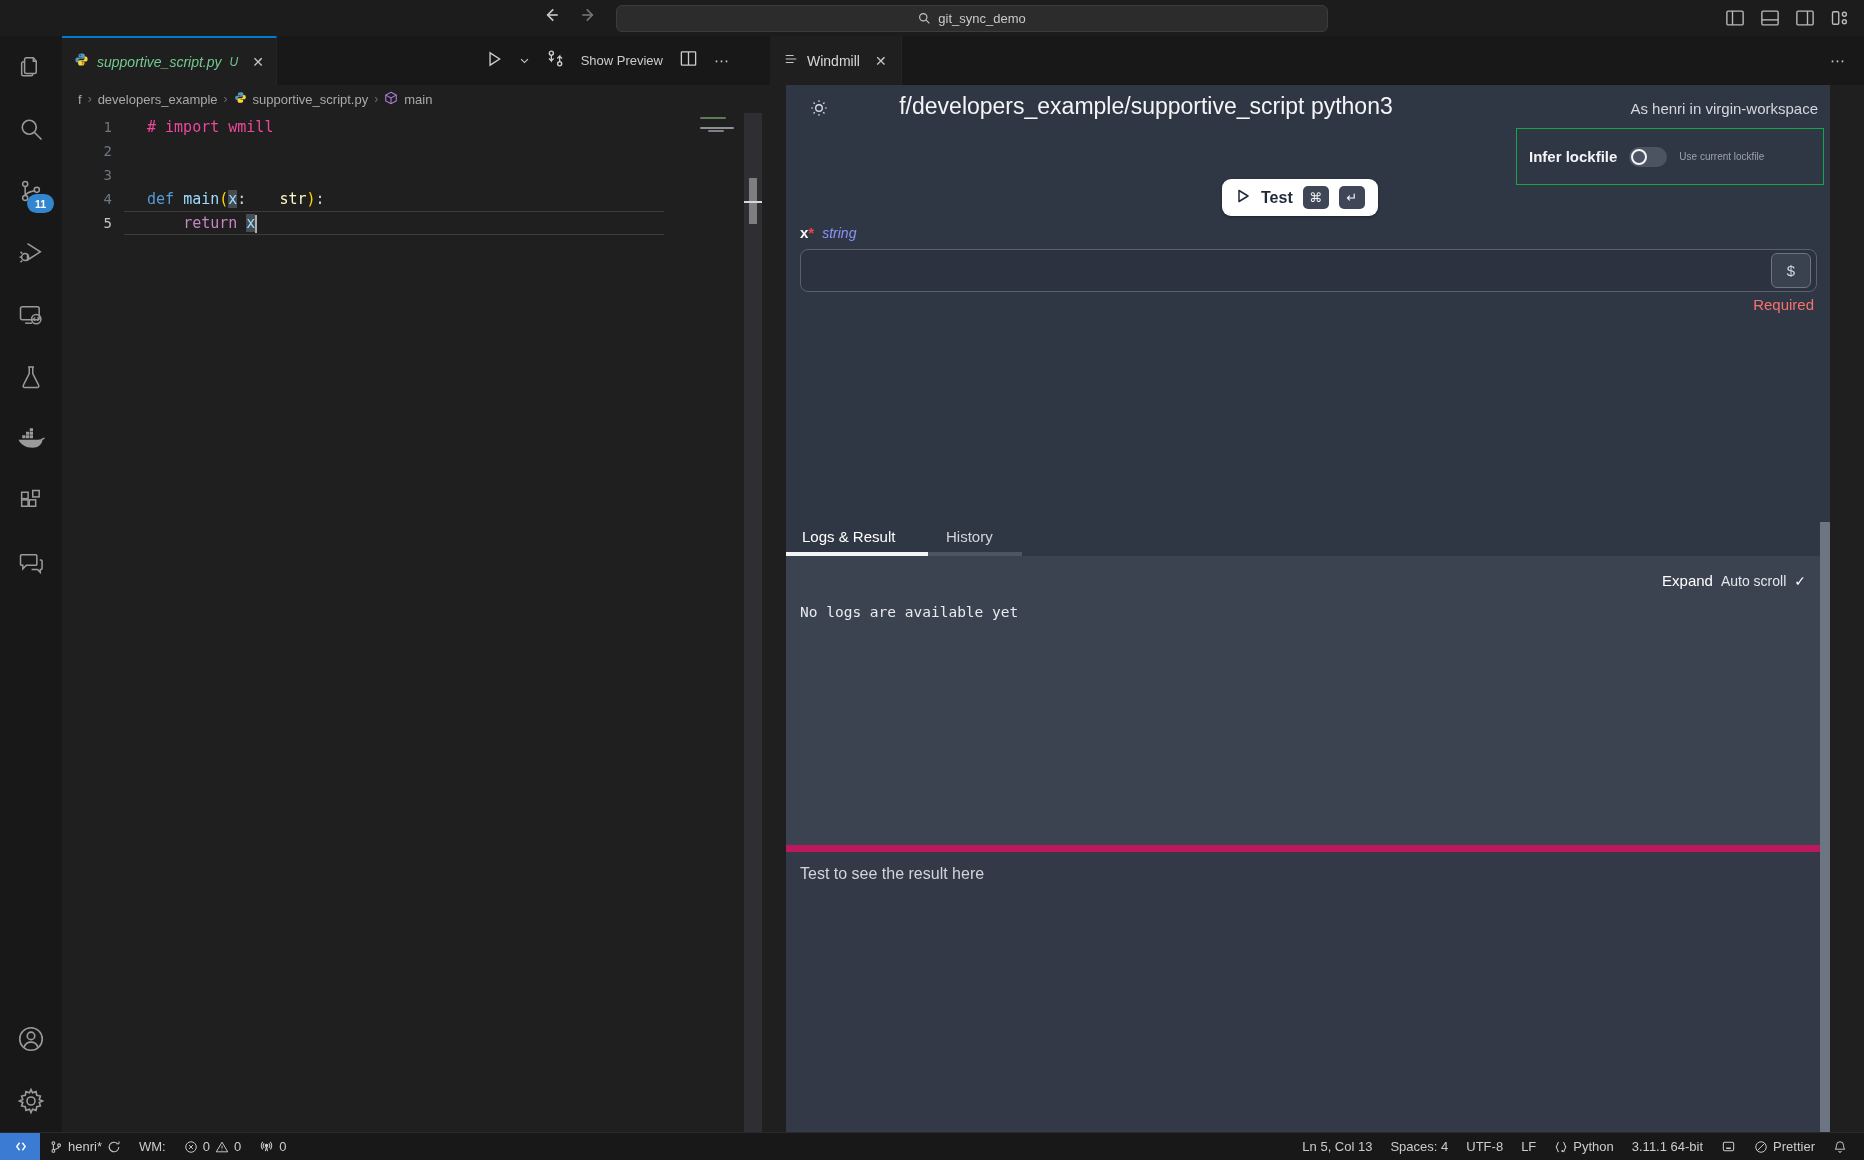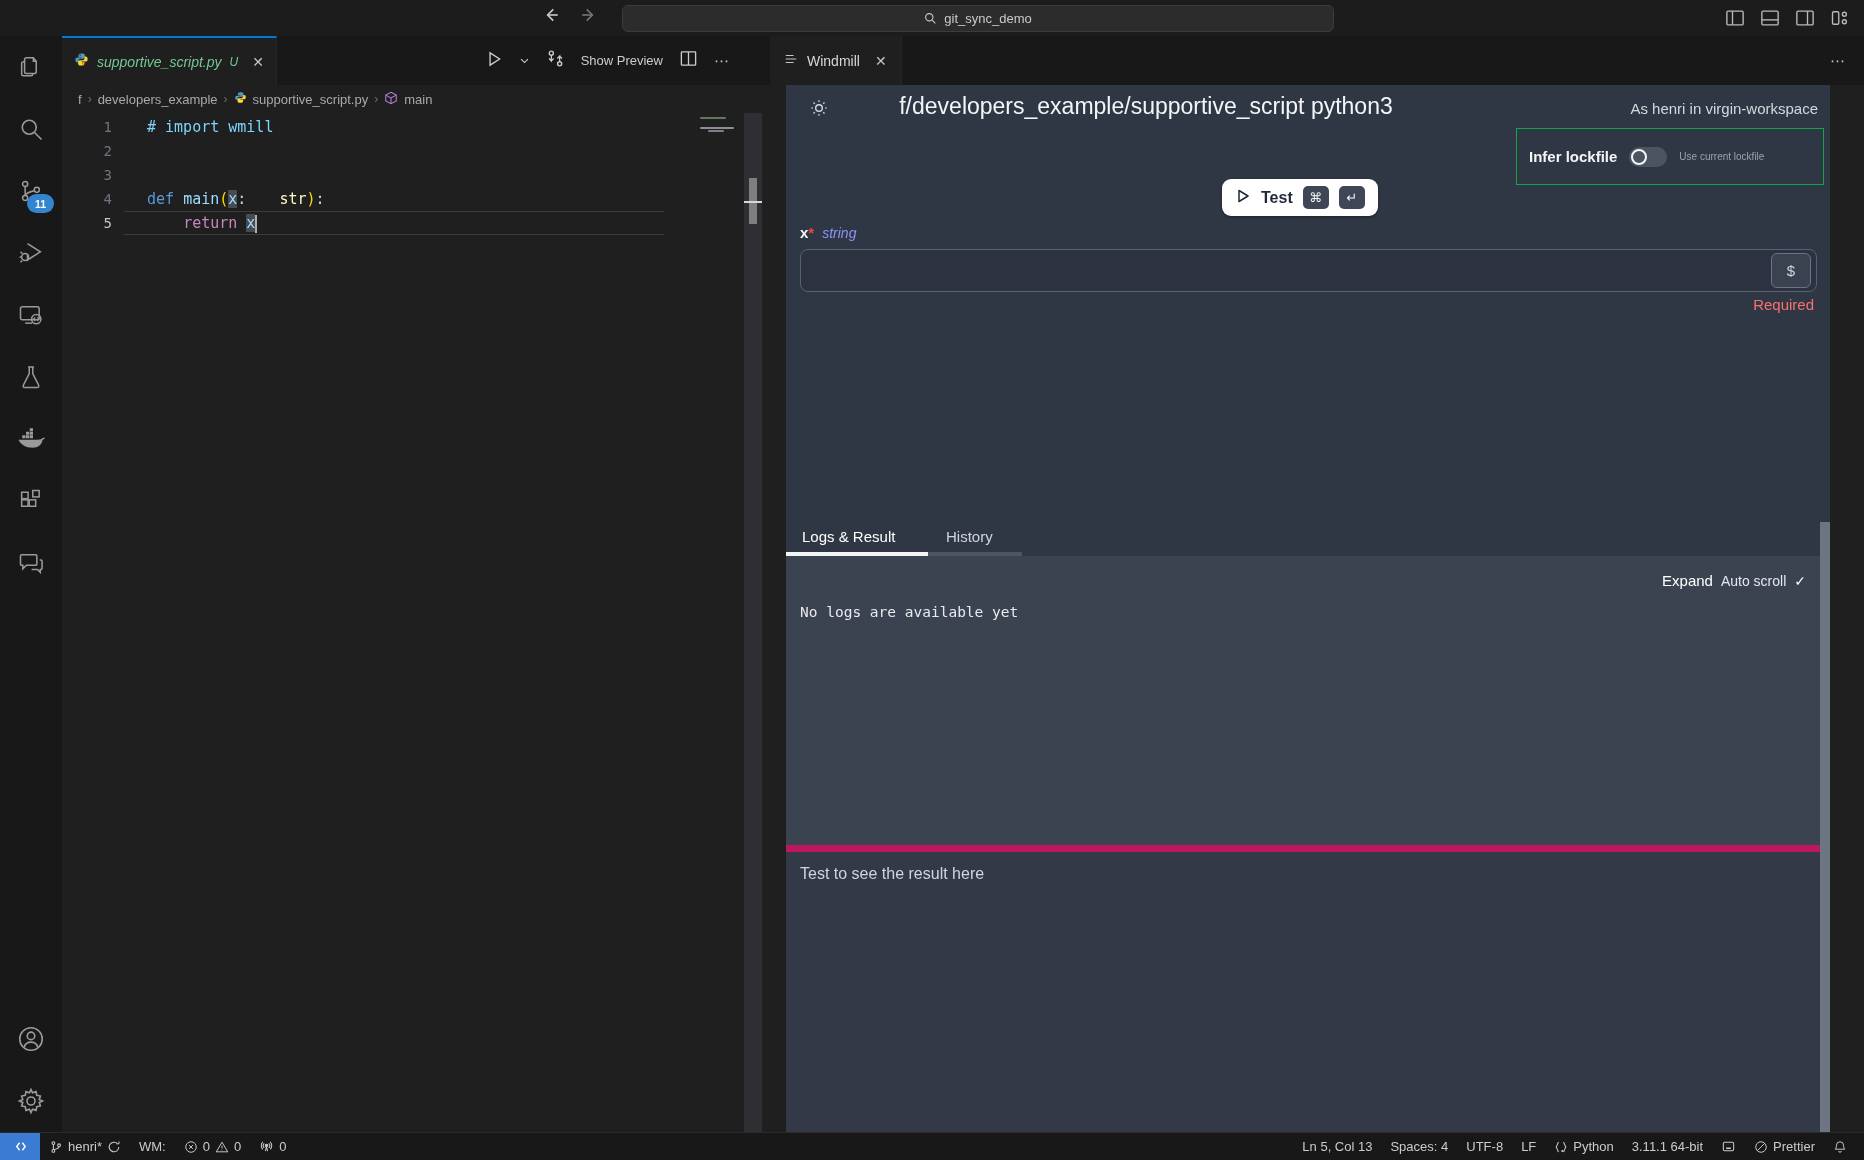--- a/index.html
+++ b/index.html
@@ -7,21 +7,21 @@
               font-family:"Liberation Sans", sans-serif; }
   .window { position:relative; width:1864px; height:1160px; background:#1f1f1f; }
 
   
   .titlebar { position:absolute; left:0; top:0; width:1864px; height:36px; background:#1c1c1c; }
   .nav-arrows { position:absolute; left:542px; top:6px; display:flex; gap:20px; align-items:center; }
   .nav-arrows svg { display:block; }
   .searchbox { position:absolute; left:616px; top:5px; width:712px; height:27px;
                background:#2c2c2c; border:1px solid #3c3c3c; border-radius:6px;
                display:flex; align-items:center; justify-content:center; gap:7px;
-               color:#c9c9c9; font-size:13px;margin-left:6px; }
+               color:#c9c9c9; font-size:13px; }
   .win-icons { position:absolute; right:14px; top:8px; display:flex; gap:15px; align-items:center; }
 
   
   .activitybar { position:absolute; left:0; top:36px; width:62px; height:1096px; background:#181818;
                  display:flex; flex-direction:column; align-items:center; }
   .ab-item { width:62px; height:62px; display:flex; align-items:center; justify-content:center;
              color:#9a9a9a; position:relative; cursor:pointer; }
   .ab-spacer { flex:1; }
   .ab-badge { position:absolute; right:8px; bottom:9px; min-width:19px; height:19px; border-radius:10px;
               background:#3286cf; color:#fff; font-size:10.5px; font-weight:700;
@@ -47,21 +47,21 @@
   .bc-sep { color:#6e6e6e; font-size:12px; }
   .bc-item { cursor:pointer; }
 
   .editor { position:absolute; left:0; top:77px; right:0; bottom:0; background:#1f1f1f;
             font-family:"DejaVu Sans Mono", monospace; font-size:15px; }
   .code-rows { position:absolute; left:0; top:2px; right:0; }
   .code-row { display:flex; height:24px; line-height:24px; }
   .gutter-num { width:50px; text-align:right; color:#6e7681; flex:0 0 50px; font-size:14px; }
   .gutter-num.active { color:#c6c6c6; }
   .code-text { padding-left:35px; white-space:pre; color:#d4d4d4; }
-  .tok-comment { color:#7dd3fc; }
+  .tok-comment { color:#ec4899; }
   .tok-keyword { color:#569CD6; }
   .tok-function { color:#9CDCFE; }
   .tok-bracket { color:#FFD602; }
   .tok-type { color:#fef9c3;margin-left:24px; }
   .tok-control { color:#C586C0; }
   .tok-plain { color:#d4d4d4; }
   .tok-param-highlight { color:#9CDCFE; background:#474b52; }
   .caret { display:inline-block; width:2px; height:18px; background:#aeafad; vertical-align:middle;
            margin-left:0px; }
   .current-line-box { position:absolute; left:62px; width:540px; height:24px;

